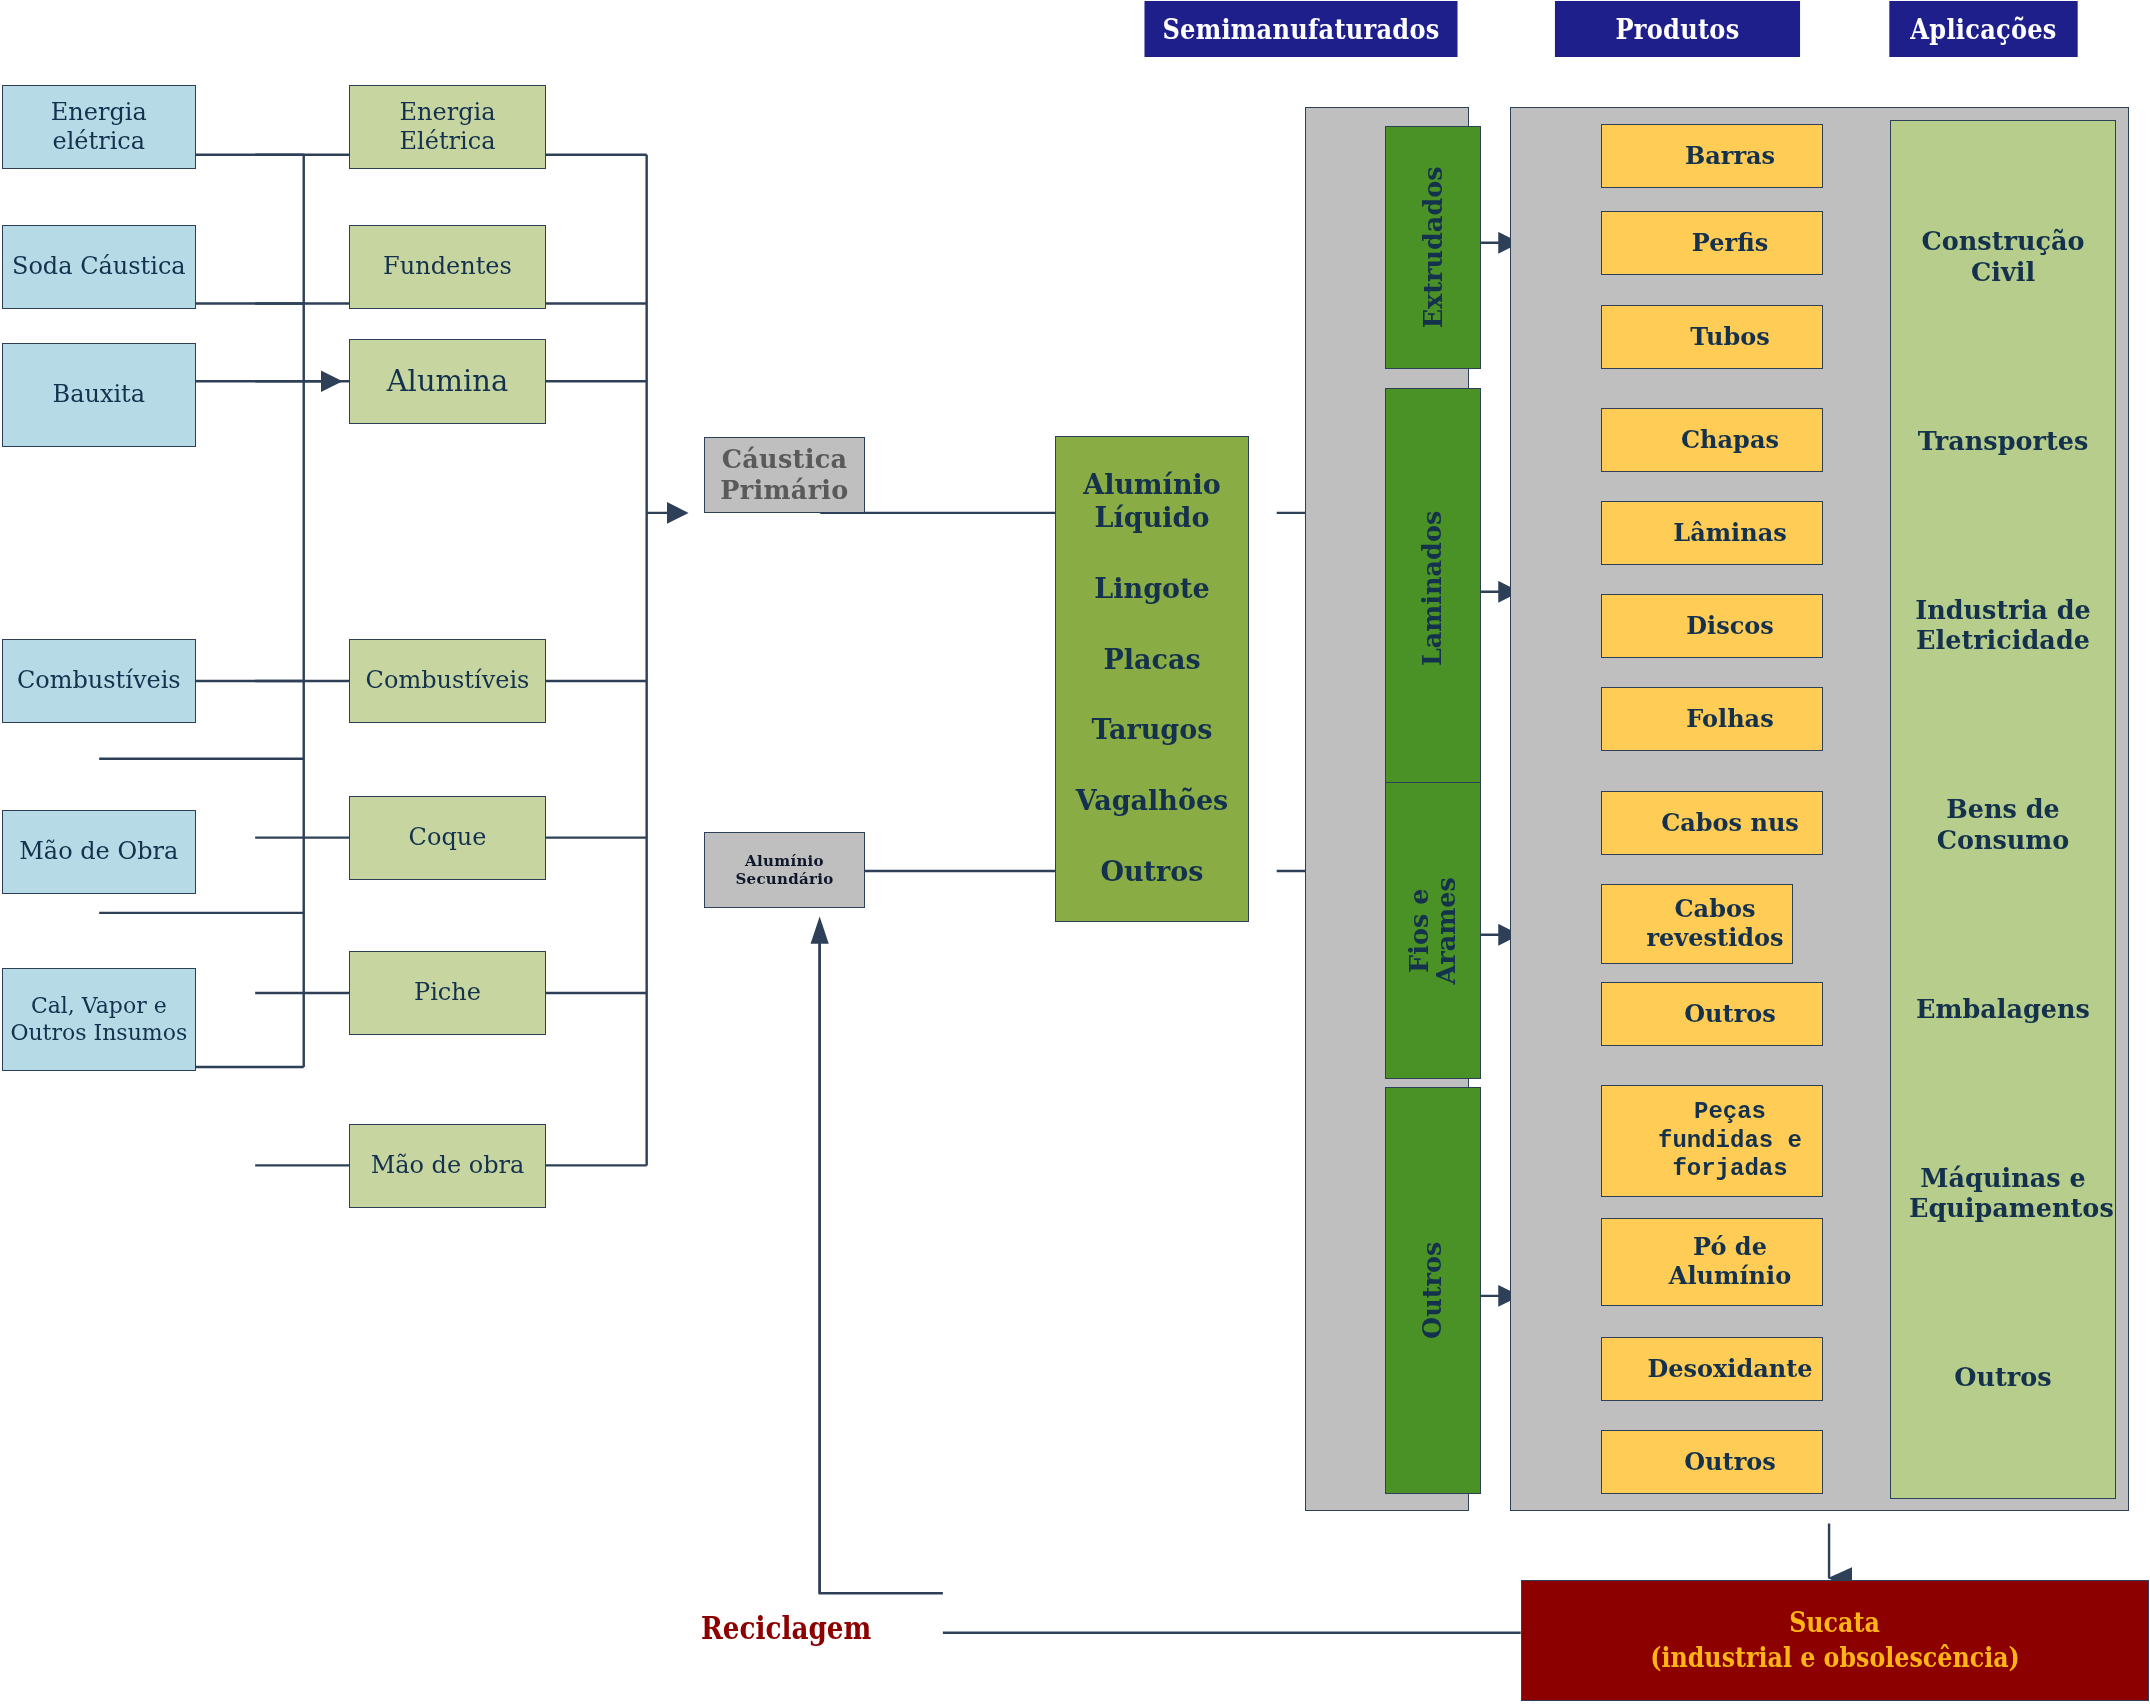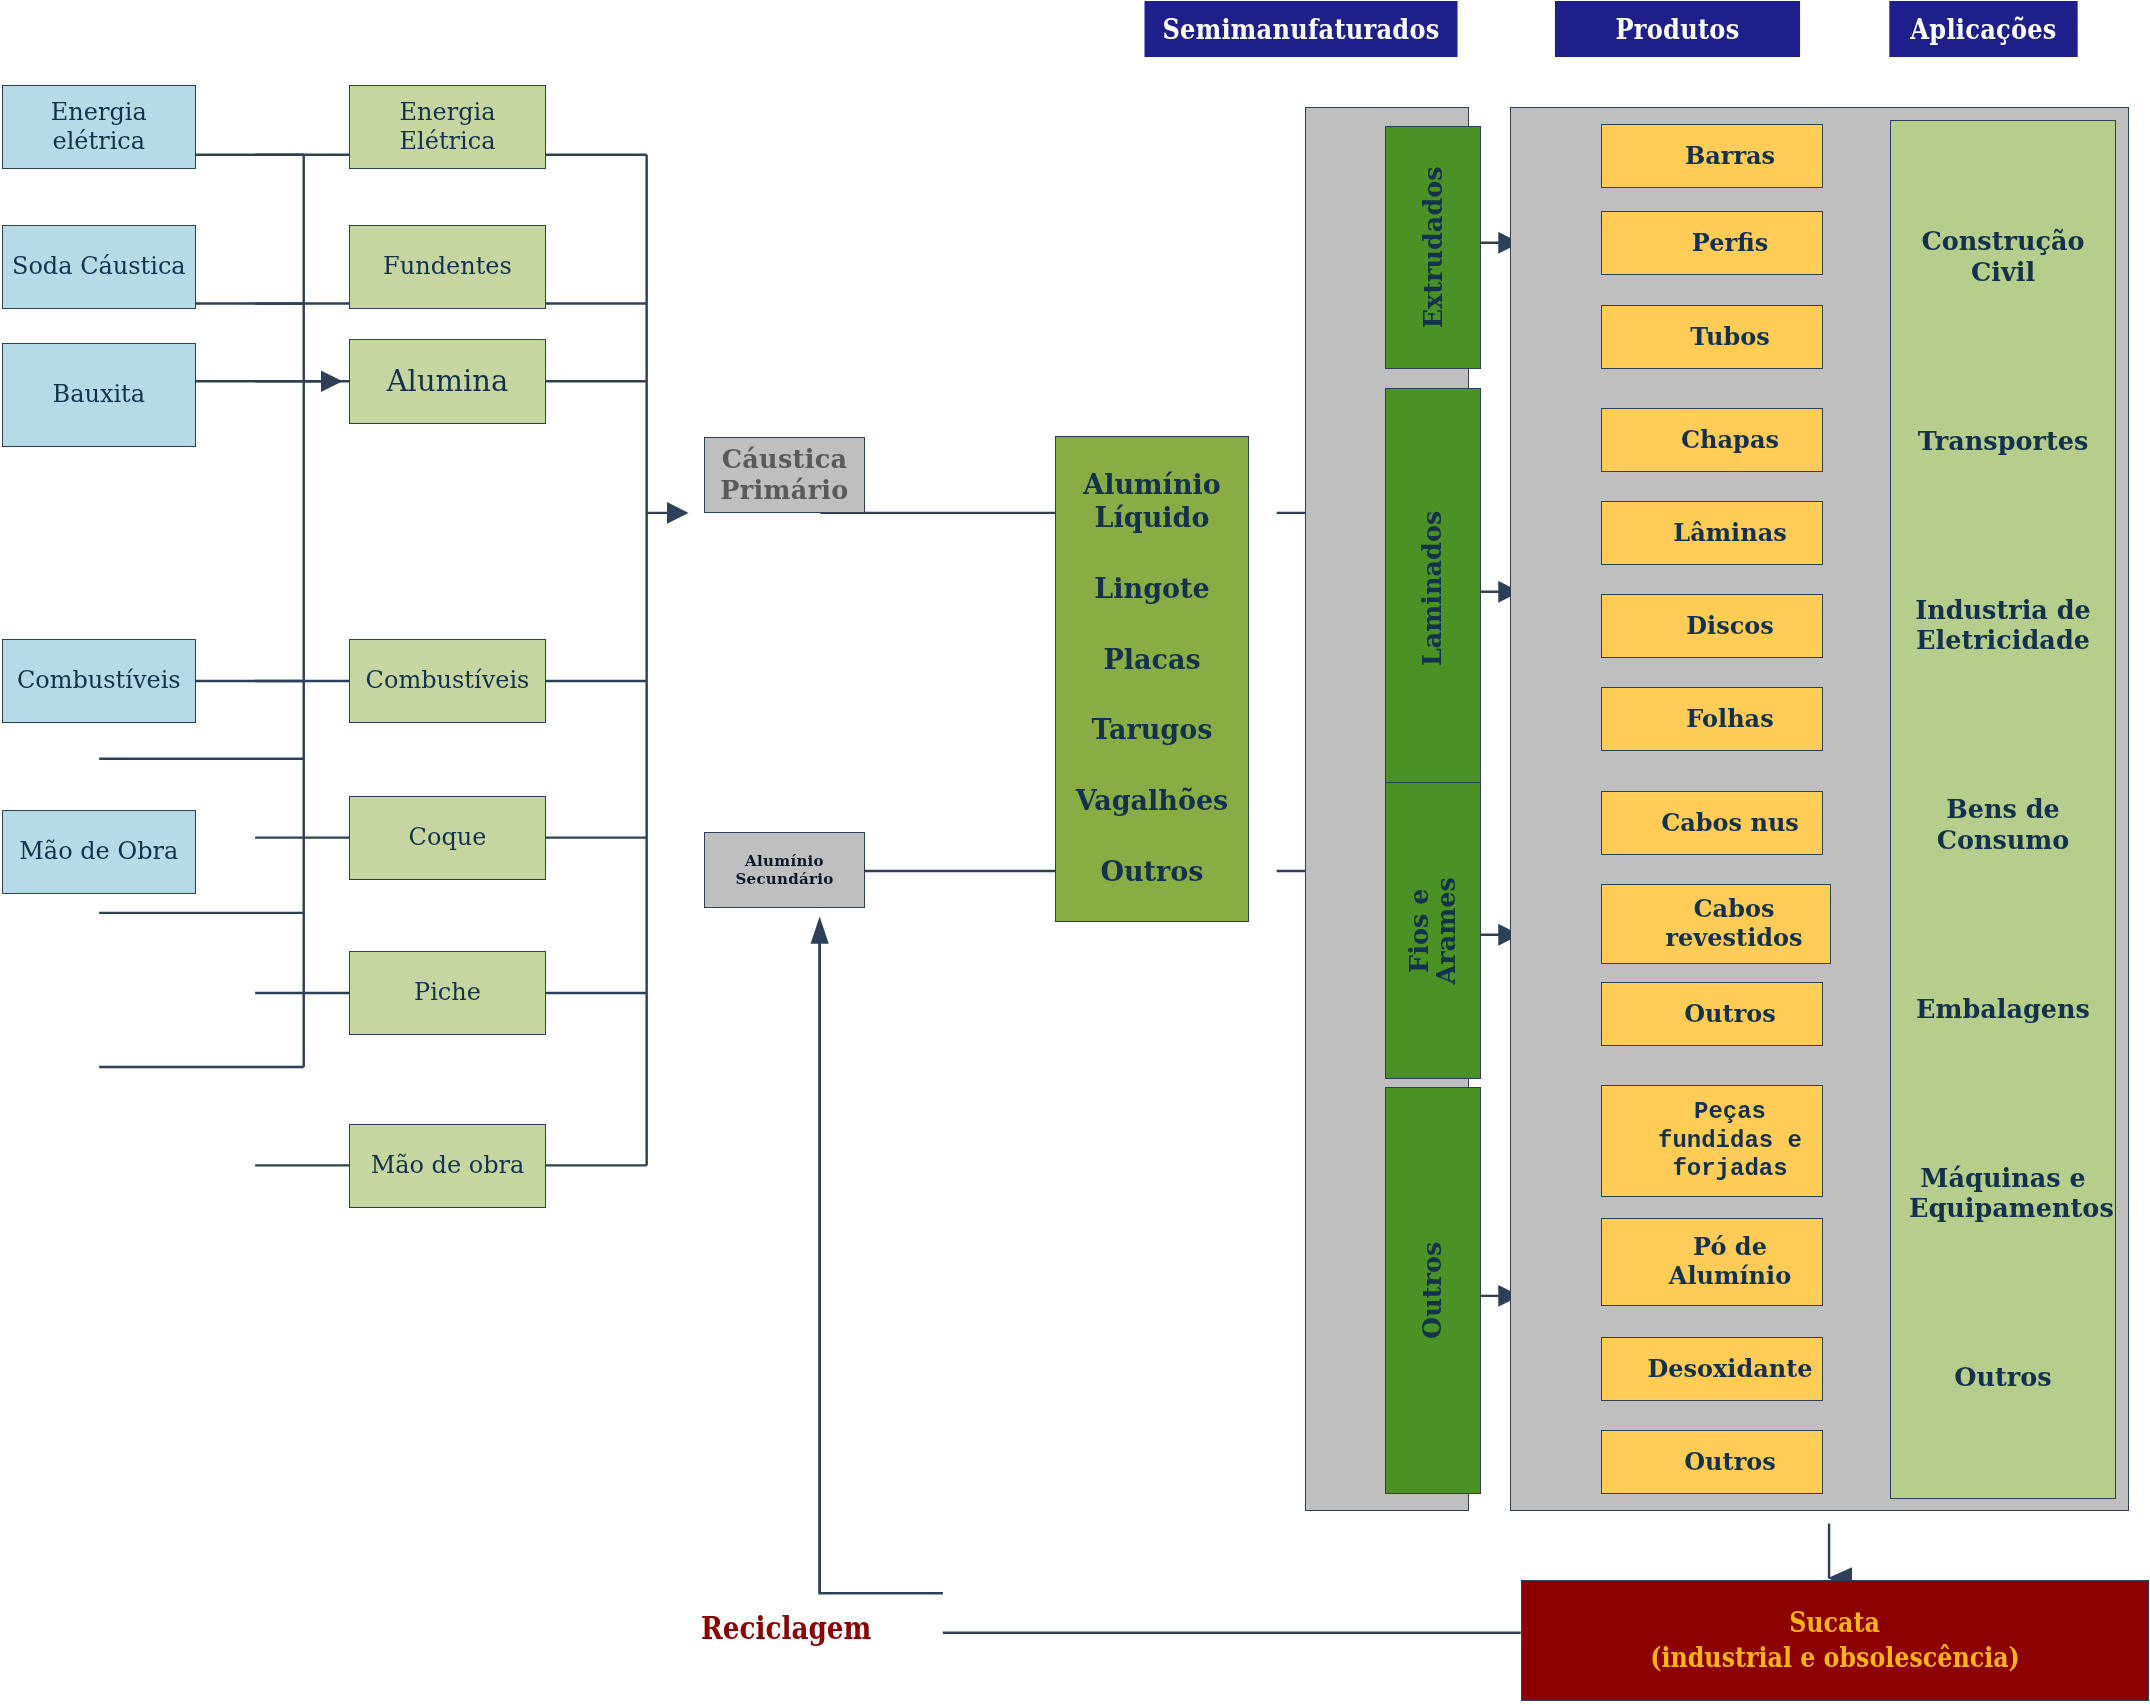--- a/index.html
+++ b/index.html
@@ -154,20 +154,21 @@
       <path d="M1350,2625 L1350,1555"></path>
     </g>
     <polygon points="1335,1555 1365,1555 1350,1510" fill="#2e4057"></polygon>
   </svg>
 
   <div class="box c1" style="left:1.8px;top:85px;width:194px;height:84px;">Energia elétrica</div>
   <div class="box c1" style="left:1.8px;top:225px;width:194px;height:84px;">Soda Cáustica</div>
   <div class="box c1" style="left:1.8px;top:343px;width:194px;height:104px;">Bauxita</div>
   <div class="box c1" style="left:1.8px;top:639px;width:194px;height:84px;">Combustíveis</div>
   <div class="box c1" style="left:1.8px;top:810px;width:194px;height:84px;">Mão de Obra</div>
+  <div class="box c1" style="left:1.8px;top:968px;width:194px;height:103px;font-size:22px;">Cal, Vapor e Outros Insumos</div>
 
   <div class="box c2" style="left:349px;top:85px;width:197px;height:84px;">Energia Elétrica</div>
   <div class="box c2" style="left:349px;top:225px;width:197px;height:84px;">Fundentes</div>
   <div class="box c2" style="left:349px;top:339px;width:197px;height:85px;font-size:29px;">Alumina</div>
   <div class="box c2" style="left:349px;top:639px;width:197px;height:84px;">Combustíveis</div>
   <div class="box c2" style="left:349px;top:796px;width:197px;height:84px;text-align:right;">Coque</div>
   <div class="box c2" style="left:349px;top:951px;width:197px;height:84px;">Piche</div>
   <div class="box c2" style="left:349px;top:1124px;width:197px;height:84px;">Mão de obra</div>
 
   <div class="box metal primary" style="left:704px;top:437px;width:161px;height:76px;">Cáustica Primário</div>
@@ -206,21 +207,21 @@
   <div class="prod" style="left:1601px;top:124px;width:222px;height:64px;">Barras</div>
   <div class="prod" style="left:1601px;top:211px;width:222px;height:64px;">Perfis</div>
   <div class="prod" style="left:1601px;top:305px;width:222px;height:64px;">Tubos</div>
 
   <div class="prod" style="left:1601px;top:408px;width:222px;height:64px;">Chapas</div>
   <div class="prod" style="left:1601px;top:501px;width:222px;height:64px;">Lâminas</div>
   <div class="prod" style="left:1601px;top:594px;width:222px;height:64px;">Discos</div>
   <div class="prod" style="left:1601px;top:687px;width:222px;height:64px;">Folhas</div>
 
   <div class="prod" style="left:1601px;top:791px;width:222px;height:64px;">Cabos nus</div>
-  <div class="prod" style="left:1601px;top:884px;width:230px;height:80px;">Cabos revestidos</div>
+  <div class="prod" style="left:1601px;top:884px;width:192px;height:80px;">Cabos revestidos</div>
   <div class="prod" style="left:1601px;top:982px;width:222px;height:64px;">Outros</div>
 
   <div class="prod" style="left:1601px;top:1085px;width:222px;height:112px;font-family:Liberation Mono, monospace;">Peças fundidas e forjadas</div>
   <div class="prod" style="left:1601px;top:1218px;width:222px;height:88px;">Pó de Alumínio</div>
   <div class="prod" style="left:1601px;top:1337px;width:222px;height:64px;">Desoxidante</div>
   <div class="prod" style="left:1601px;top:1430px;width:222px;height:64px;">Outros</div>
 
   <div class="apps" style="left:1890px;top:120px;width:226px;height:1379px;">
     <span class="app">Construção Civil</span>
     <span class="app">Transportes</span>

